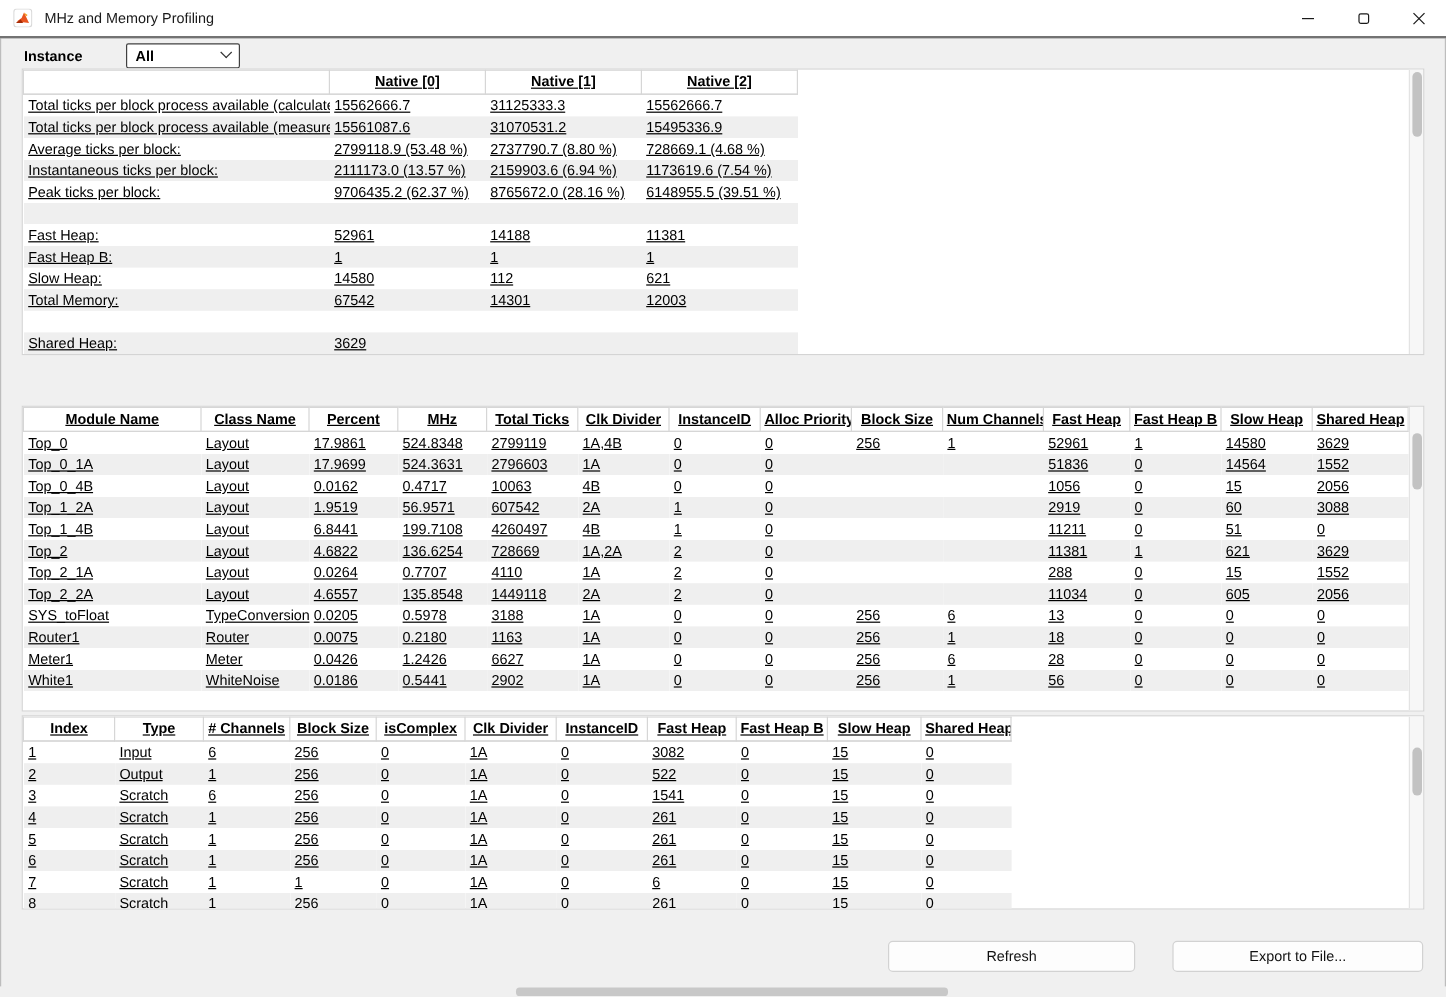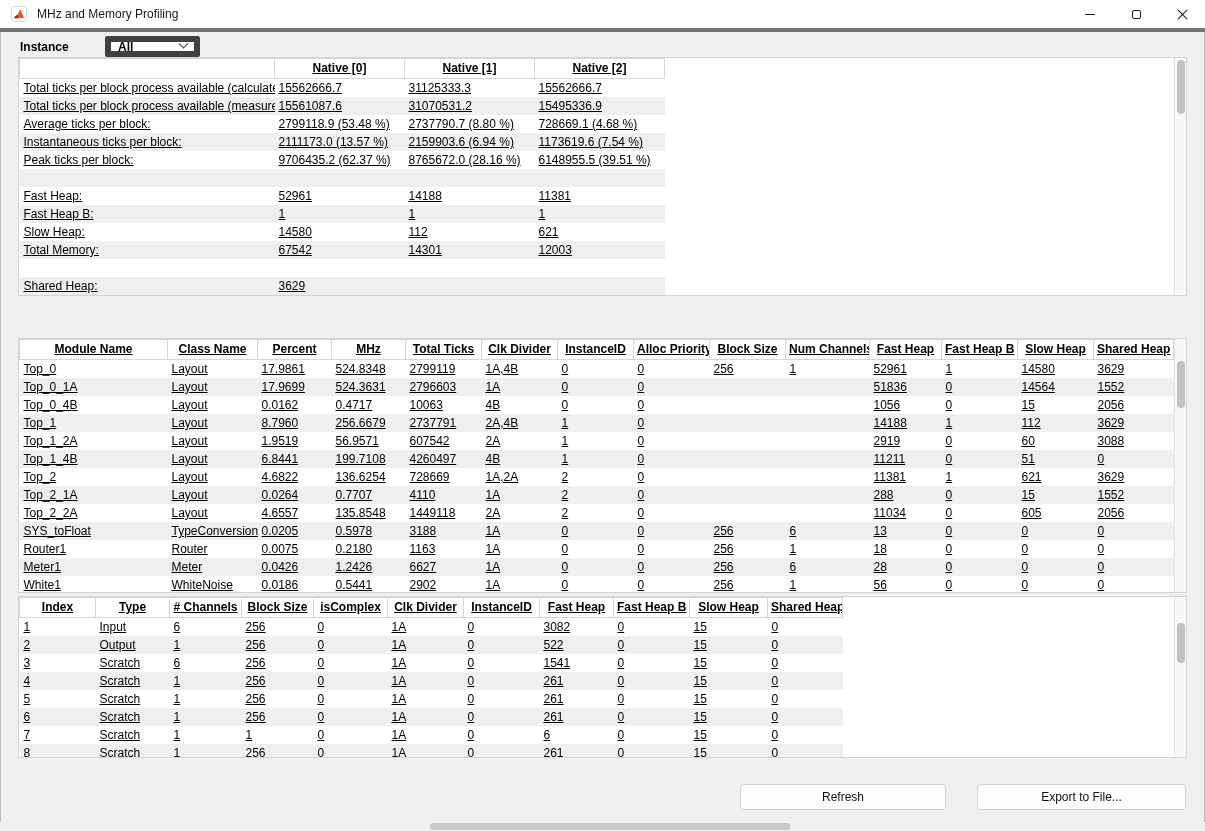--- a/index.html
+++ b/index.html
@@ -13,40 +13,40 @@
     color:#000;
     overflow:hidden;
     outline:1px solid #bdbdbd;
     outline-offset:-1px;
   }
 
   
   .titlebar {
     position:absolute; top:0; left:0; width:100%; height:32px;
     background:#ffffff; display:flex; align-items:center;
-    border-bottom:4px solid #737373;
+    border-bottom:2px solid #737373;
   }
   .app-icon { margin-left:11px; width:16px; height:16px; flex:0 0 auto; }
   .title-text { margin-left:10px; font-size:12px; color:#1a1a1a; white-space:nowrap; }
   .win-controls { margin-left:auto; display:flex; height:100%; }
   .win-btn { width:46px; height:100%; display:flex; align-items:center; justify-content:center; background:transparent; border:none; cursor:default; }
   .glyph-min { width:10px; height:1px; background:#1a1a1a; }
   .glyph-max { width:9px; height:9px; border:1px solid #1a1a1a; border-radius:2px; }
   .glyph-close { position:relative; width:11px; height:11px; }
   .glyph-close::before, .glyph-close::after {
     content:""; position:absolute; left:-1px; top:5px; width:13px; height:1px; background:#1a1a1a;
   }
   .glyph-close::before { transform:rotate(45deg); }
   .glyph-close::after  { transform:rotate(-45deg); }
 
   
   .instance-label { position:absolute; left:20px; top:40px; font-weight:bold; }
   .dropdown {
     position:absolute; left:105px; top:36px; width:95px; height:21px;
-    background:#ffffff; border:6px solid #404040; border-radius:2px;
+    background:#ffffff; border:1px solid #404040; border-radius:2px;
     display:flex; align-items:center; padding:0 7px; font-weight:bold;text-align:right;
   }
   .chev {
     margin-left:auto; width:7px; height:7px;
     border-right:1.4px solid #333; border-bottom:1.4px solid #333;
     transform:rotate(45deg) translate(-2px,-2px);
   }
 
   
   .panel { position:absolute; background:#ffffff; border:1px solid #d4d4d4; overflow:hidden; }
@@ -308,36 +308,20 @@
             <td>0</td>
             <td>0</td>
             <td></td>
             <td></td>
             <td>1056</td>
             <td>0</td>
             <td>15</td>
             <td>2056</td>
           </tr>
           <tr>
-            <td>Top_1</td>
-            <td>Layout</td>
-            <td>8.7960</td>
-            <td>256.6679</td>
-            <td>2737791</td>
-            <td>2A,4B</td>
-            <td>1</td>
-            <td>0</td>
-            <td></td>
-            <td></td>
-            <td>14188</td>
-            <td>1</td>
-            <td>112</td>
-            <td>3629</td>
-          </tr>
-          <tr>
             <td>Top_1_2A</td>
             <td>Layout</td>
             <td>1.9519</td>
             <td>56.9571</td>
             <td>607542</td>
             <td>2A</td>
             <td>1</td>
             <td>0</td>
             <td></td>
             <td></td>

